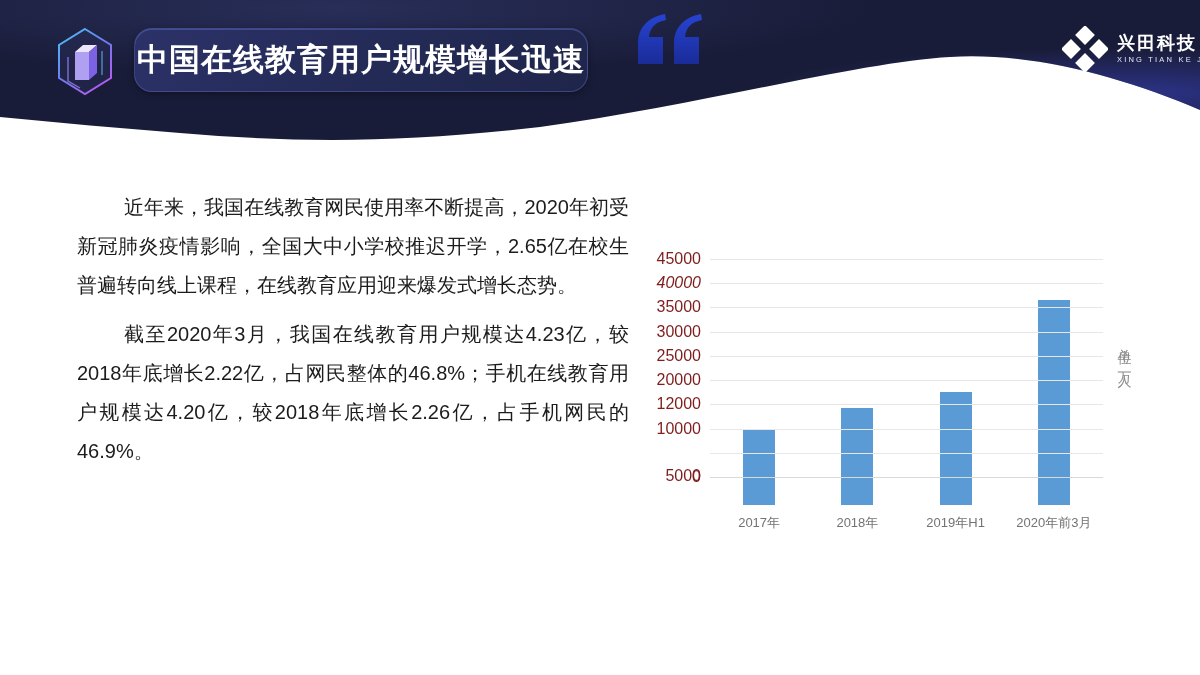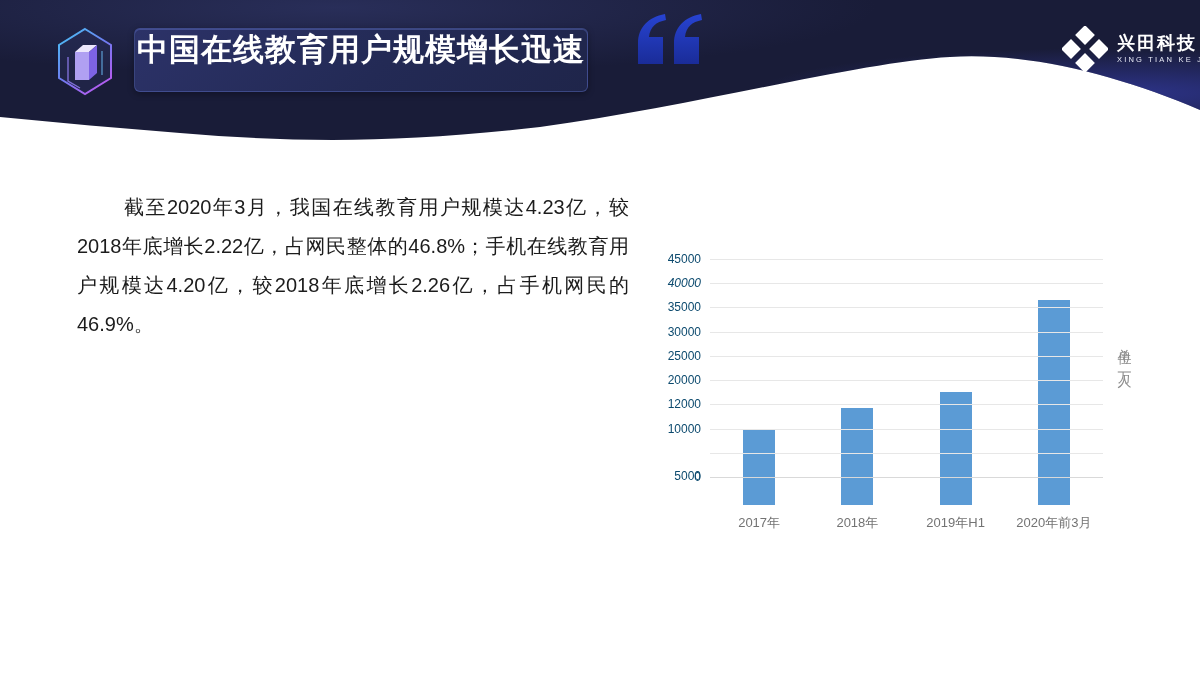--- a/index.html
+++ b/index.html
@@ -7,21 +7,21 @@
   .slide{position:relative;width:1200px;height:675px;background:#ffffff;overflow:hidden;}
 
   
   .header{position:absolute;left:0;top:0;width:1200px;height:150px;}
   .header svg.band{position:absolute;left:0;top:0;}
   .title-plate{
     position:absolute;left:134px;top:28px;width:452px;height:62px;
     background:linear-gradient(135deg,#2c3268 0%,#232a55 55%,#1f254a 100%);
     border:1px solid rgba(99,120,210,.38);
     box-shadow:inset 0 1px 0 rgba(130,150,255,.28), 0 2px 6px rgba(0,0,10,.35);
-    border-radius:6px;display:flex;justify-content:center;
+    border-radius:18px;display:flex;align-items:center;justify-content:center;
   }
   .title-plate h1{
     margin:0;color:#ffffff;font-size:31px;font-weight:700;letter-spacing:1px;white-space:nowrap;
   }
   .cube-icon{position:absolute;left:56px;top:27px;}
   .quote-icon{position:absolute;left:638px;top:14px;}
   .logo{position:absolute;left:1062px;top:26px;display:flex;align-items:center;gap:9px;color:#fff;}
   .logo .names{display:flex;flex-direction:column;line-height:1.15;}
   .logo .cn{font-size:18px;font-weight:700;letter-spacing:2px;white-space:nowrap;}
   .logo .en{font-size:7.5px;letter-spacing:2.2px;margin-top:2px;white-space:nowrap;color:#e8eaf6;}
@@ -36,21 +36,21 @@
   
   .chart-title{
     position:absolute;left:660px;top:213px;width:460px;text-align:center;
     font-size:15.5px;color:#3d3d3d;
   }
   .chart-plot{position:absolute;left:710px;top:259px;width:393px;height:218px;}
   .gridline{position:absolute;left:0;width:100%;height:1px;background:#e7e7e7;}
   .gridline.zero{background:#d9d9d9;}
   .ytick{
     position:absolute;right:calc(100% + 9px);transform:translateY(-50%);
-    font-size:12px;color:#0c4a6e;white-space:nowrap;
+    font-size:16px;color:#7f1d1d;white-space:nowrap;
   }
   .bars{position:absolute;left:0;top:0;width:100%;height:100%;display:flex;}
   .slot{flex:1;position:relative;height:100%;margin-top:28px;}
   .bar{
     position:absolute;bottom:0;left:50%;transform:translateX(-50%);
     width:32px;background:#5B9BD5;
   }
   .xlabel{
     position:absolute;top:calc(100% + 9px);left:50%;transform:translateX(-50%);
     font-size:13px;color:#737373;white-space:nowrap;
@@ -130,20 +130,21 @@
         </g>
       </svg>
       <div class="names">
         <span class="cn">兴田科技</span>
         <span class="en">XING TIAN KE JI</span>
       </div>
     </div>
   </div>
 
   <div class="body-text">
+    <p>近年来，我国在线教育网民使用率不断提高，2020年初受新冠肺炎疫情影响，全国大中小学校推迟开学，2.65亿在校生普遍转向线上课程，在线教育应用迎来爆发式增长态势。</p>
     <p>截至2020年3月，我国在线教育用户规模达4.23亿，较2018年底增长2.22亿，占网民整体的46.8%；手机在线教育用户规模达4.20亿，较2018年底增长2.26亿，占手机网民的46.9%。</p>
   </div>
 
 
   <div class="chart-plot">
     <div class="bars">
         <div class="slot">
           <div class="bar" style="height: 34.4844%; background: rgb(91, 155, 213);"></div>
           <span class="xlabel">2017年</span>
         </div>

